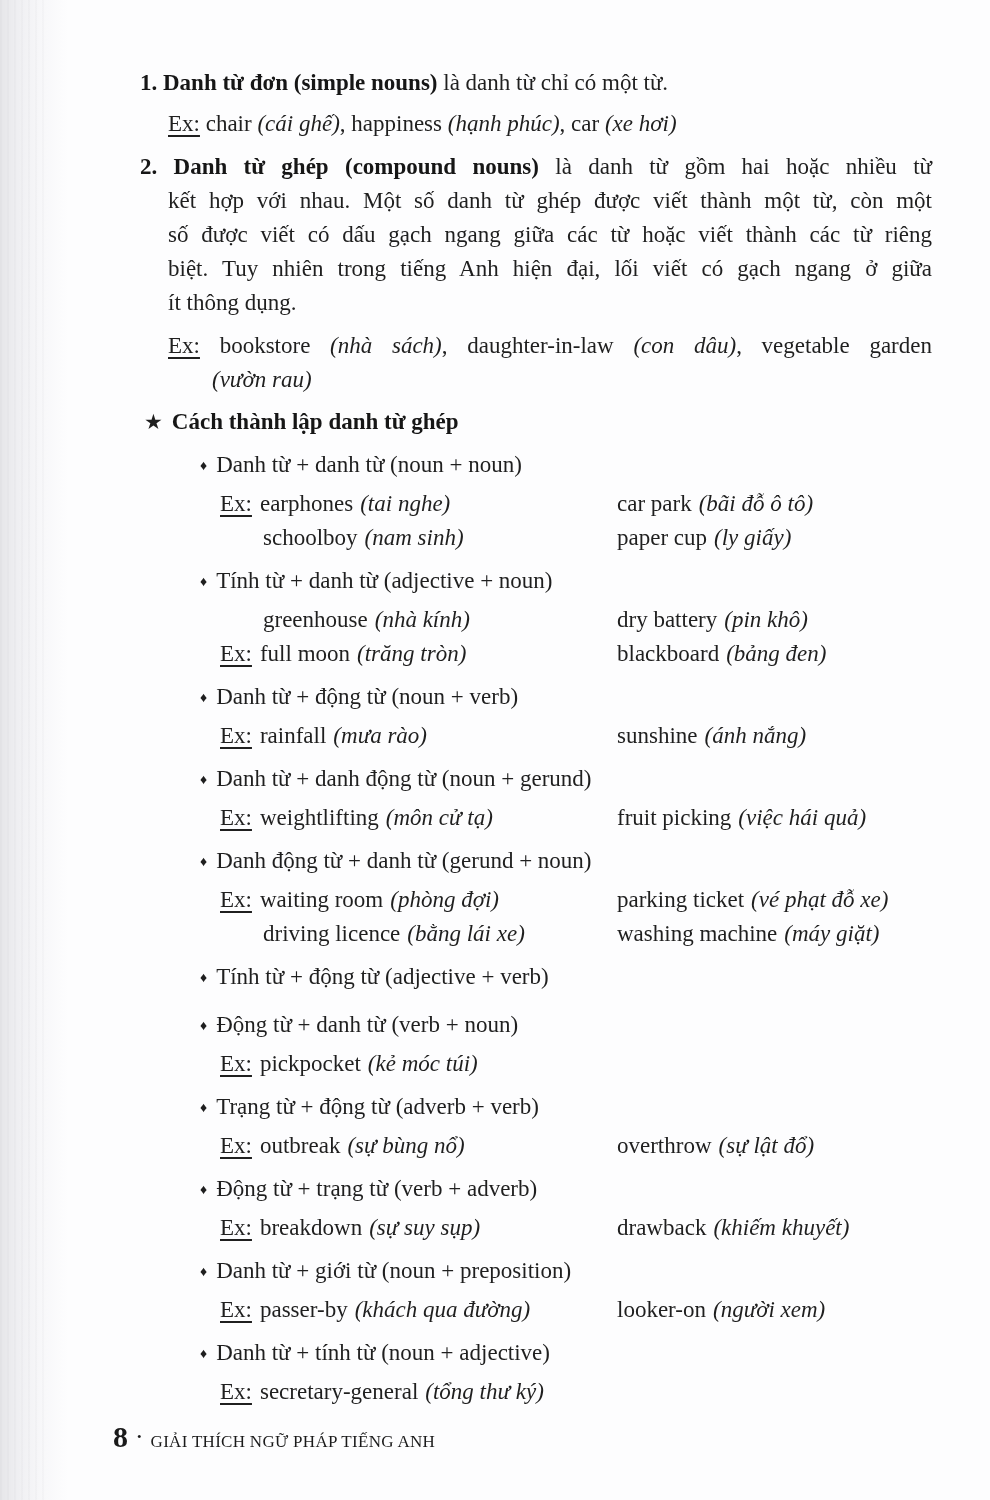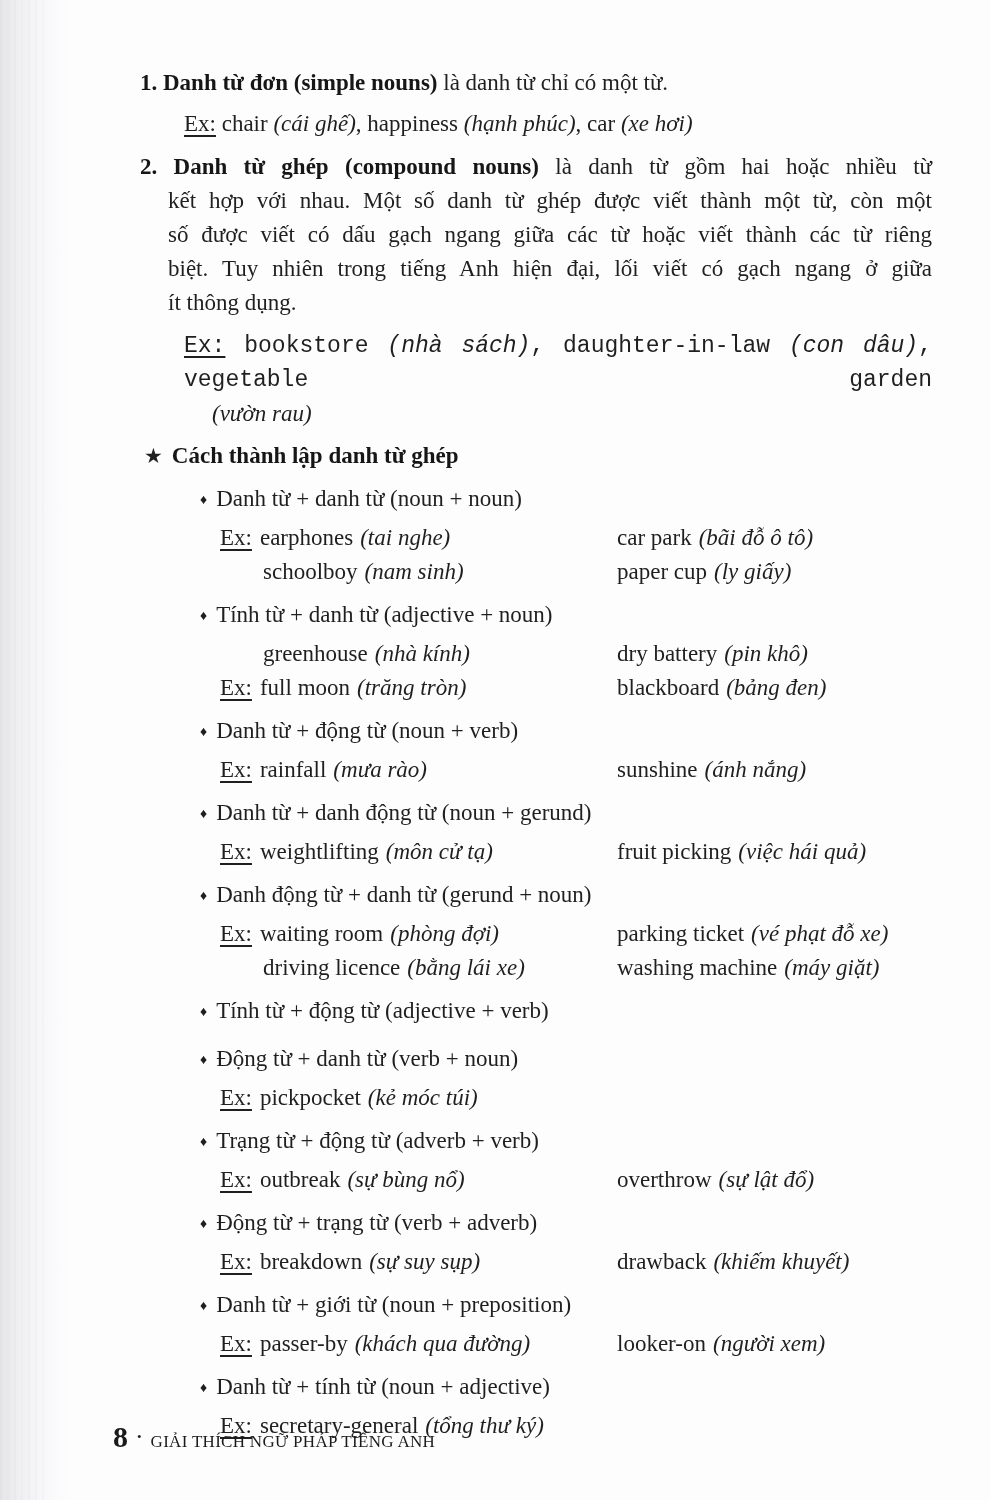--- a/index.html
+++ b/index.html
@@ -12,22 +12,22 @@
          background:repeating-linear-gradient(90deg,rgba(120,120,130,.07) 0 2px,transparent 2px 7px);}
   .content{position:absolute;left:140px;top:66px;width:792px;
            font-size:23px;line-height:34px;}
   .b{font-weight:bold;color:#161616;}
   .it{font-style:italic;}
   .u{text-decoration:underline;text-underline-offset:4px;}
   .jline{text-align:justify;text-align-last:justify;}
   .num-item{padding-left:28px;text-indent:-28px;}
   .para{padding-left:28px;margin-top:9px;}
   .para .first{text-indent:-28px;}
-  .ex-line{margin-left:44px;margin-top:7px;}
-  .ex-line.j{margin-top:9px;font-family:Liberation Mono, monospace;}
+  .ex-line{margin-left:28px;margin-top:7px;}
+  .ex-line.j{margin-top:9px;}
   .ex-cont{margin-left:72px;}
   .star-line{margin-left:4px;margin-top:8px;}
   .star{display:inline-block;margin-right:9px;font-size:21px;}
   .patterns{margin-top:4px;}
   .pattern-block{margin-top:9px;}
   .bullet-line{margin-left:60px;}
   .diamond{display:inline-block;margin-right:9px;font-size:14px;vertical-align:2px;}
   .ex-row{margin-left:80px;margin-top:4px;display:flex;}
   .ex-row + .ex-row{margin-top:0;}
   .col-left{width:397px;flex:0 0 397px;}

